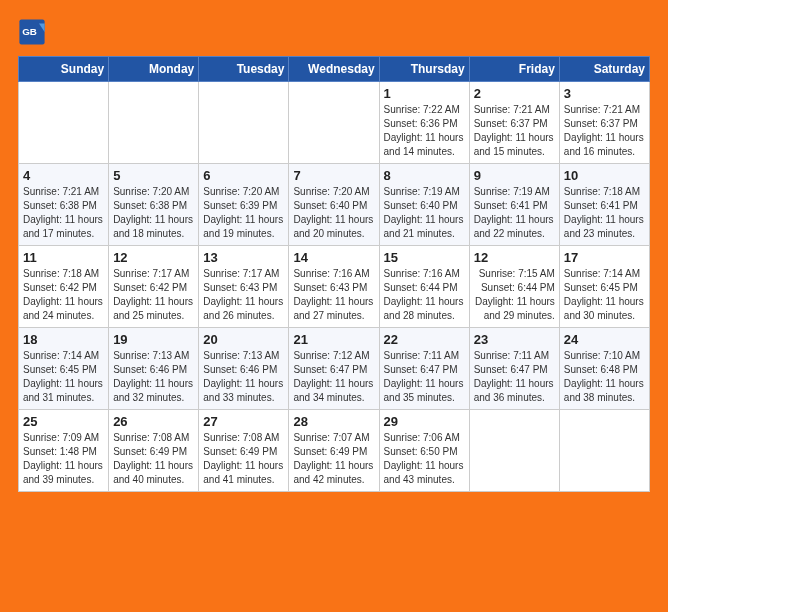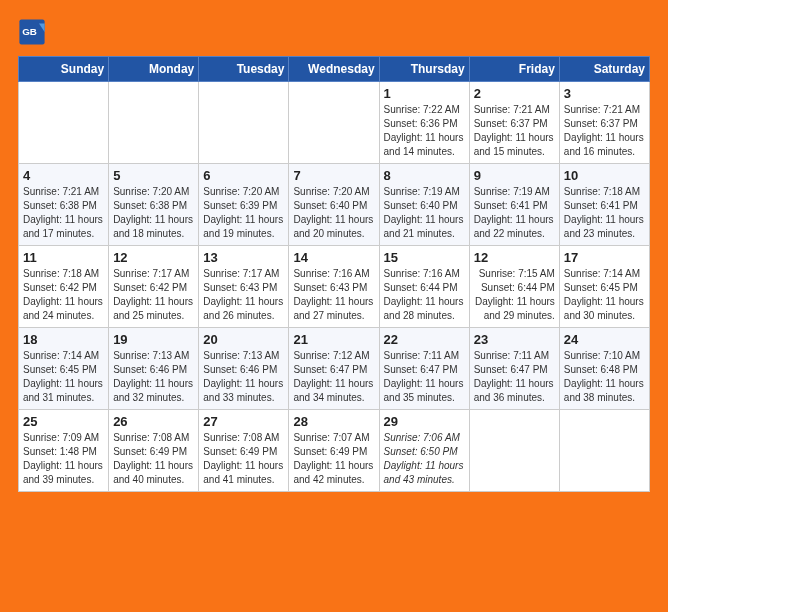--- a/index.html
+++ b/index.html
@@ -302,21 +302,21 @@
 Daylight: 11 hours and 41 minutes.</div>
           </td>
           <td>
             <span class="day-num">28</span>
             <div class="day-info" style="white-space: pre-line;">Sunrise: 7:07 AM
 Sunset: 6:49 PM
 Daylight: 11 hours and 42 minutes.</div>
           </td>
           <td>
             <span class="day-num">29</span>
-            <div class="day-info" style="white-space: pre-line; font-style: italic;">Sunrise: 7:06 AM
+            <div class="day-info" style="white-space: pre-line;">Sunrise: 7:06 AM
 Sunset: 6:50 PM
 Daylight: 11 hours and 43 minutes.</div>
           </td>
           <td class="empty-cell"></td>
           <td class="empty-cell"></td>
         </tr>
       </tbody>
   </table>
 </div>
 

